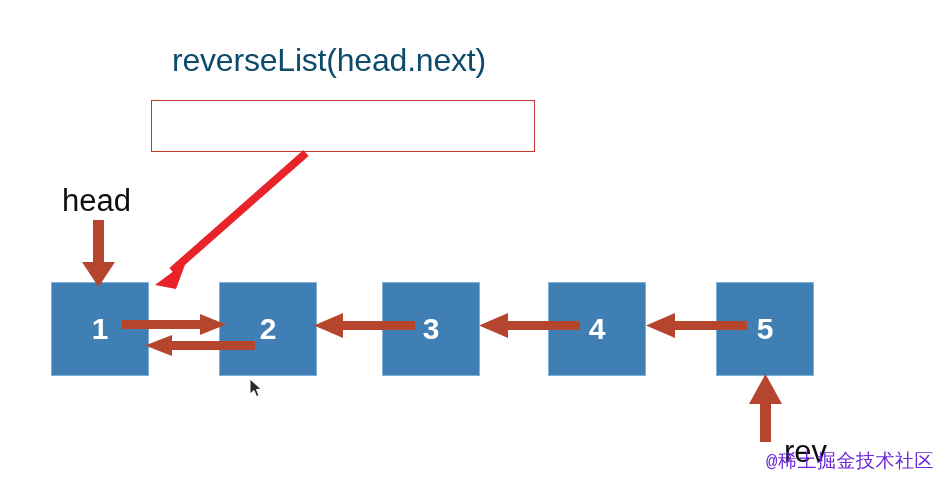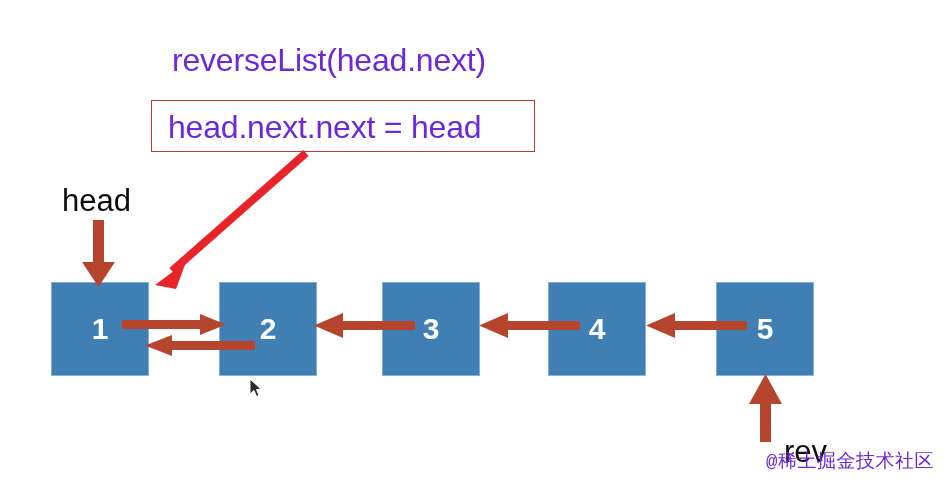--- a/index.html
+++ b/index.html
@@ -16,21 +16,21 @@
     height: 488px;
     background: #ffffff;
     overflow: hidden;
   }
   .abs { position: absolute; }
 
   
   .title-text {
     font-family: "Liberation Sans", sans-serif;
     font-size: 32px;
-    color: #6d28d9;
+    color: #0c4a6e;
     white-space: nowrap;
     letter-spacing: -0.2px;
   }
   #expr-box {
     left: 151px;
     top: 100px;
     width: 384px;
     height: 52px;
     border: 1.5px solid #c0392b;
     background: #ffffff;
@@ -96,21 +96,20 @@
   #cursor { left: 249px; top: 378px; width: 14px; height: 20px; }
 </style>
 </head>
 <body>
 
 <div id="canvas">
 
   <div class="abs title-text" id="call-text">reverseList(head.next)</div>
 
   <div class="abs" id="expr-box"></div>
-  <div class="abs title-text" id="expr-text">head.next.next = head</div>
 
   <div class="abs ptr-label" id="head-label">head</div>
   <div class="abs ptr-label" id="rev-label">rev</div>
 
   <div class="abs node" style="left:52px;  top:283px;">
     <span class="node-label">1</span>
   </div>
   <div class="abs node" style="left:220px; top:283px;">
     <span class="node-label">2</span>
   </div>

